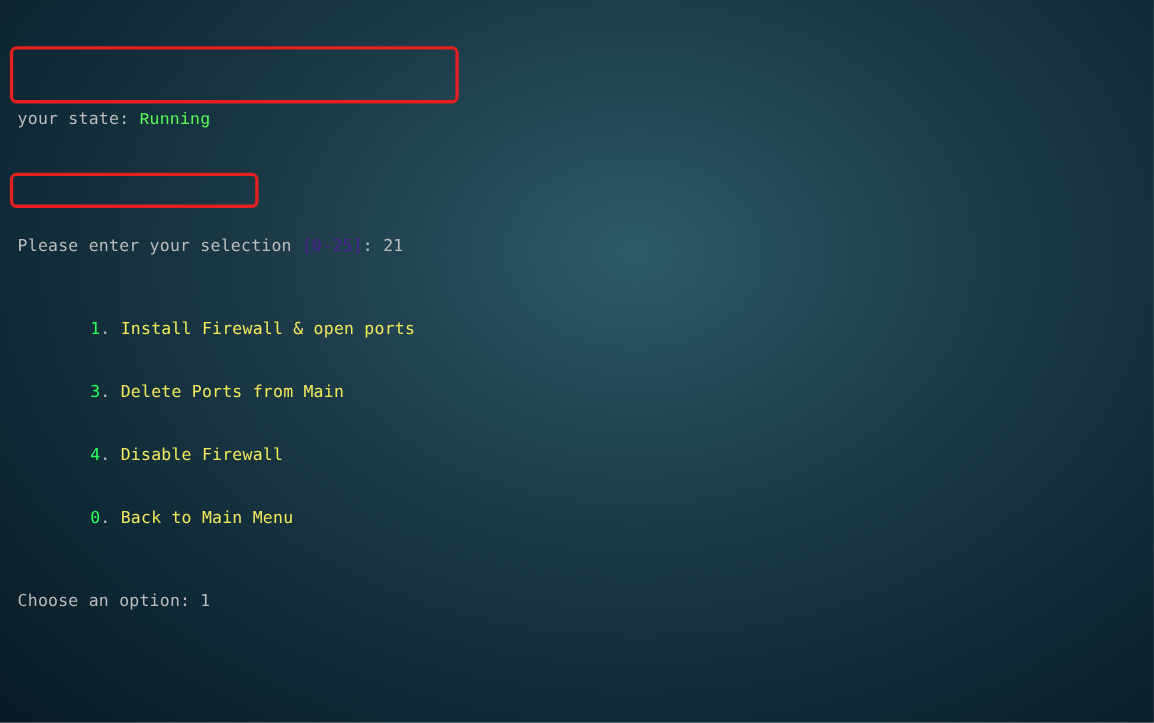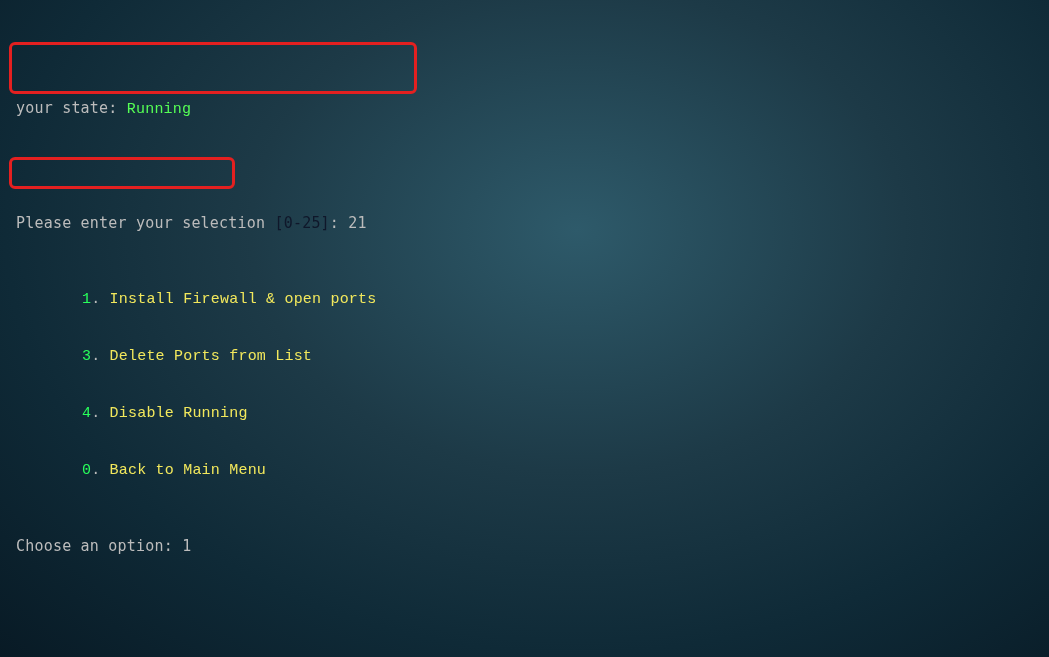--- a/index.html
+++ b/index.html
@@ -17,24 +17,24 @@
     color: #bcbcbc;
     letter-spacing: 0.2px;
   }
   .term {
     padding: 4px 0 0 16px;
     white-space: pre;
     position: relative;
   }
   .green { color: #28ff5b; }
   .brightgreen { color: #55ff55; font-family: Liberation Mono, monospace; }
-  .cyan { color: #0f172a; }
+  .cyan { color: #4c1d95; }
   .yellow { color: #f2e85c; }
   .line { display: block; }
-  .indentOpt { margin-left: 66px; font-family: Liberation Mono, monospace; }
+  .indentOpt { margin-left: 66px; }
   .redbox {
     position: absolute;
     border: 3px solid #e42020;
     border-radius: 6px;
     pointer-events: none;
   }
   #box1 {
     left: 9px; top: 42px;
     width: 402px; height: 46px;
   }
@@ -48,20 +48,20 @@
 
 <div class="term">
   <div id="box1" class="redbox"></div>
   <div id="box2" class="redbox"></div>
 
   <span class="line"><span>your state: </span><span class="brightgreen">Running</span></span>
   <span class="line"> </span>
   <span class="line"><span>Please enter your selection </span><span class="cyan">[0-25]</span><span>: </span><span>21</span></span>
 
   <span class="line indentOpt"><span class="green">1</span><span>. </span><span class="yellow">Install Firewall &amp; open ports</span></span>
-  <span class="line indentOpt"><span class="green">3</span><span>. </span><span class="yellow">Delete Ports from List</span></span>
-  <span class="line indentOpt"><span class="green">4</span><span>. </span><span class="yellow">Disable Running</span></span>
+  <span class="line indentOpt"><span class="green">3</span><span>. </span><span class="yellow">Delete Ports from Main</span></span>
+  <span class="line indentOpt"><span class="green">4</span><span>. </span><span class="yellow">Disable Firewall</span></span>
   <span class="line indentOpt"><span class="green">0</span><span>. </span><span class="yellow">Back to Main Menu</span></span>
 
   <span class="line"><span>Choose an option: </span><span>1</span></span>
 
   
 </div>
 
 </body></html>

